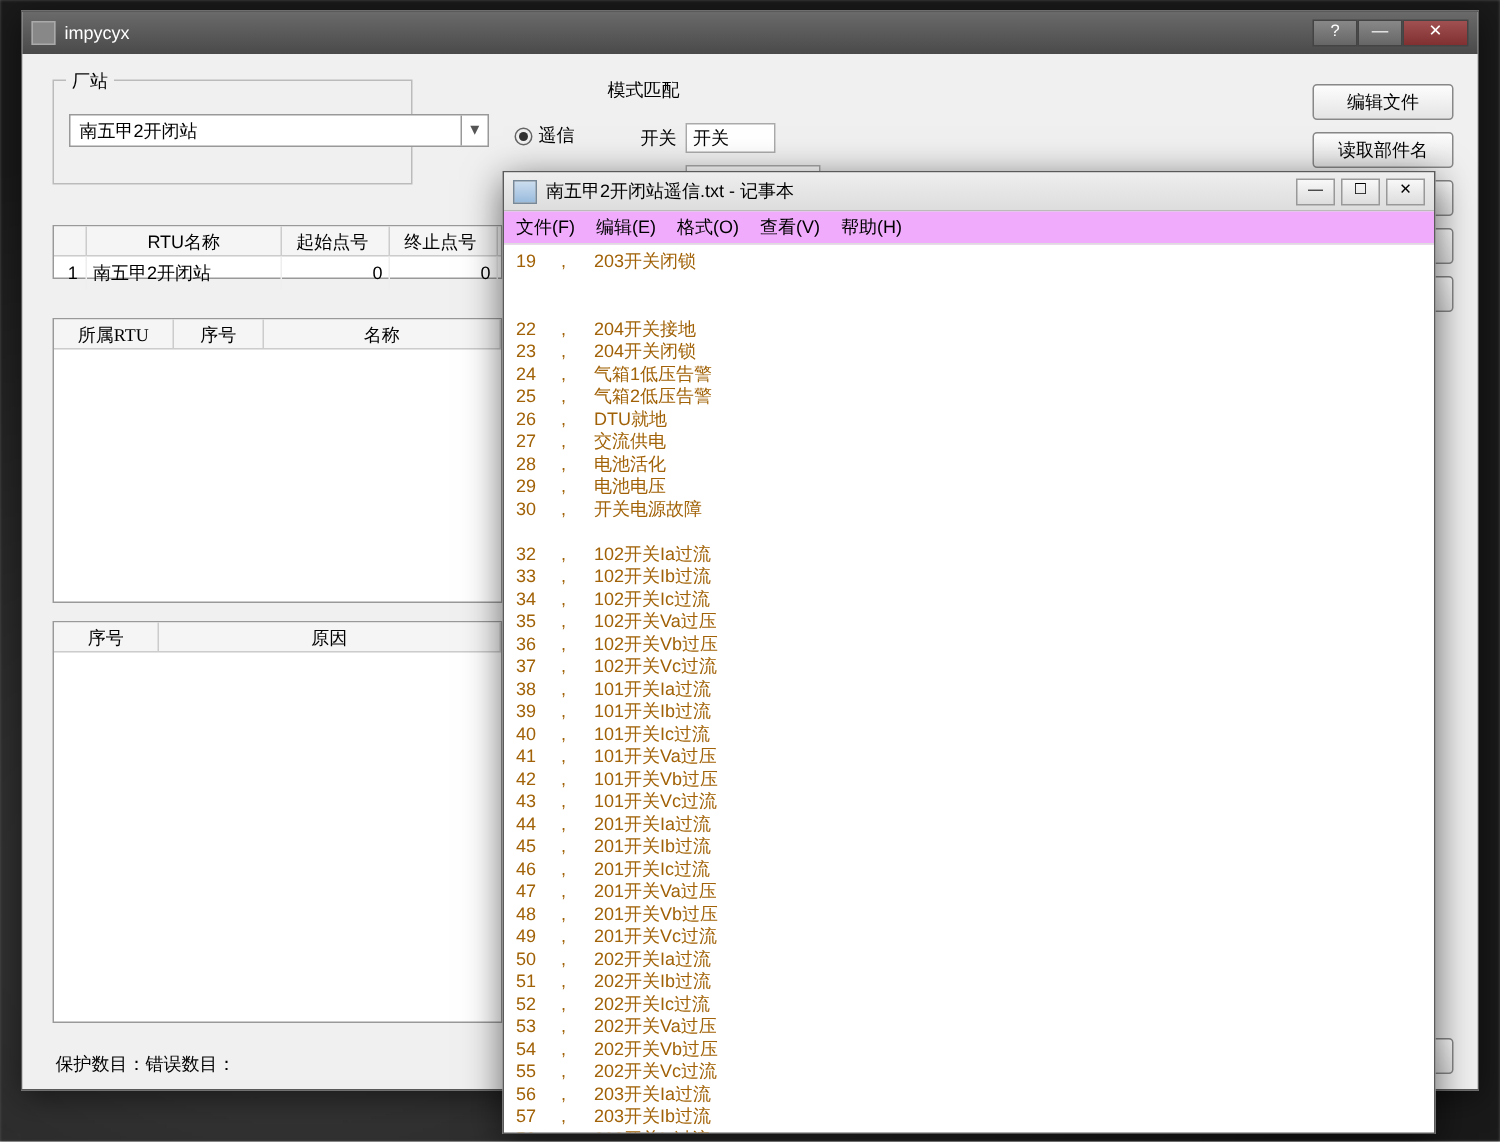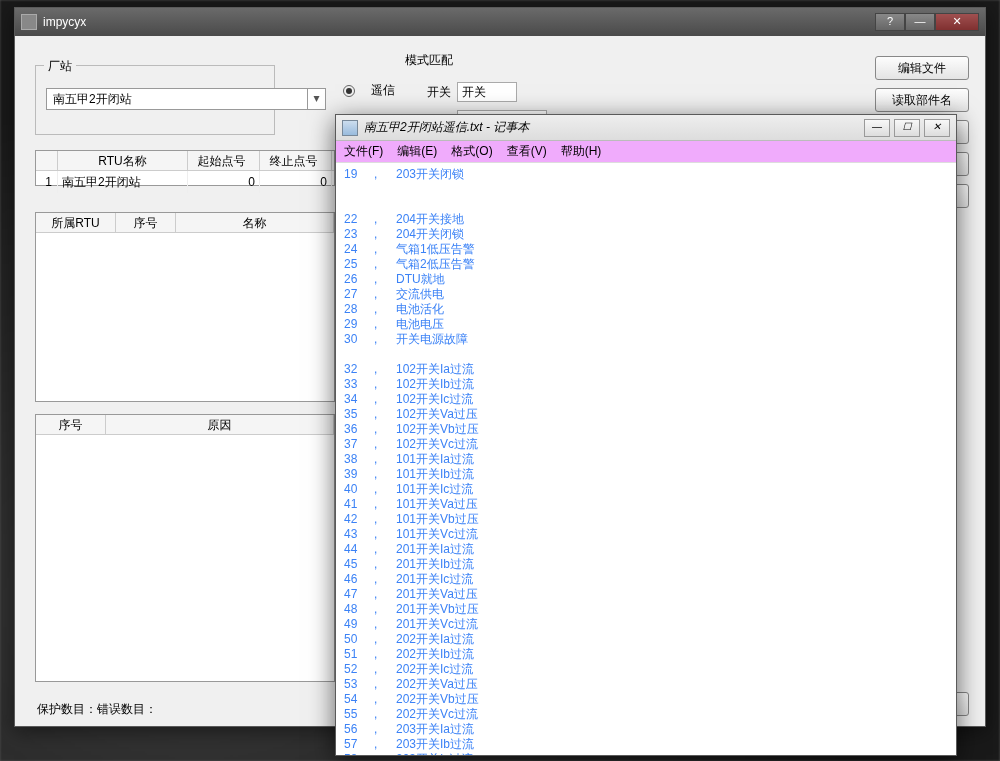--- a/index.html
+++ b/index.html
@@ -12,77 +12,77 @@
 .titlebar .icon-app { width: 16px; height: 16px; background: #888; margin-right: 6px; border: 1px solid #aaa; }
 .titlebar .title { flex: 1; }
 .titlebar .win-btns { display: flex; gap: 0; }
 .titlebar .win-btn { width: 30px; height: 18px; background: linear-gradient(#888,#666); border: 1px solid #444; color: #fff; text-align: center; line-height: 14px; font-size: 11px; cursor: pointer; }
 .titlebar .win-btn.close { width: 44px; background: linear-gradient(#a05050,#803030); }
 
 .main-body { position: relative; height: calc(100% - 28px); background: #f0f0f0; }
 
 
 .group { position: absolute; border: 1px solid #bbb; }
-.group-station { left: 20px; top: 29px; width: 240px; height: 70px; }
+.group-station { left: 20px; top: 17px; width: 240px; height: 70px; }
 .group-label { position: absolute; top: -8px; left: 8px; background: #f0f0f0; padding: 0 4px; }
 .combo { position: absolute; left: 10px; top: 22px; width: 280px; height: 22px; border: 1px solid #999; background: #fff; display: flex; align-items: center; padding-left: 6px; }
 .combo .arrow { margin-left: auto; width: 18px; height: 20px; border-left: 1px solid #999; text-align: center; line-height: 18px; color: #555; }
 
 .table1 { position: absolute; left: 20px; top: 114px; width: 300px; height: 36px; border: 1px solid #999; background: #fff; }
 .table1 .hdr { display: flex; height: 20px; background: #f5f5f5; border-bottom: 1px solid #ccc; }
 .table1 .hdr > div { border-right: 1px solid #ccc; text-align: center; line-height: 20px; }
 .table1 .row { display: flex; height: 22px; }
 .table1 .row > div { border-right: 1px solid #eee; padding-left: 4px; line-height: 22px; }
 .col-idx { width: 22px; text-align: center; }
 .col-name { width: 130px; }
 .col-s { width: 72px; text-align: right; padding-right: 4px; }
 .col-e { width: 72px; text-align: right; padding-right: 4px; }
 
 .table2 { position: absolute; left: 20px; top: 176px; width: 300px; height: 190px; border: 1px solid #999; background: #fff; }
 .table2 .hdr { display: flex; height: 20px; background: #f5f5f5; border-bottom: 1px solid #ccc; }
 .table2 .hdr > div { border-right: 1px solid #ccc; text-align: center; line-height: 20px; }
-.col-rtu { width: 80px; }
+.col-rtu { width: 80px; font-family: Liberation Serif, serif; }
 .col-seq { width: 60px; }
 .col-nm { flex: 1; }
 
 .table3 { position: absolute; left: 20px; top: 378px; width: 300px; height: 268px; border: 1px solid #999; background: #fff; }
 .table3 .hdr { display: flex; height: 20px; background: #f5f5f5; border-bottom: 1px solid #ccc; }
 .table3 .hdr > div { border-right: 1px solid #ccc; text-align: center; line-height: 20px; }
 .col-sq2 { width: 70px; }
 .col-rsn { flex: 1; }
 
 .status-line { position: absolute; left: 22px; bottom: 8px; display: flex; }
 
 
 .mode-group { position: absolute; left: 320px; top: 18px; width: 520px; height: 78px; }
 .mode-label { position: absolute; top: -2px; left: 70px; }
 .radio-row { position: absolute; left: 8px; top: 28px; display: flex; flex-direction: column; gap: 18px; }
-.radio-row label { display: flex; align-items: center; gap: 16px; }
+.radio-row label { display: flex; align-items: center; gap: 4px; }
 .radio-dot { width: 12px; height: 12px; border: 1px solid #666; border-radius: 50%; display: inline-block; position: relative; }
 .radio-dot.on::after { content: ''; position: absolute; inset: 2px; background: #333; border-radius: 50%; }
 .kv-pair { position: absolute; display: flex; align-items: center; gap: 6px; }
 .kv1 { left: 92px; top: 28px; }
 .kv2 { left: 92px; top: 56px; }
 .inp { border: 1px solid #aaa; background: #fff; height: 20px; padding: 0 4px; line-height: 18px; min-width: 60px; }
 
 
 .btn-col { position: absolute; right: 16px; top: 20px; display: flex; flex-direction: column; gap: 8px; }
 .btn { width: 94px; height: 24px; background: linear-gradient(#fdfdfd,#e4e4e4); border: 1px solid #888; border-radius: 3px; text-align: center; line-height: 22px; cursor: pointer; }
 .btn-exit { position: absolute; right: 16px; bottom: 10px; }
 
 
 .win-notepad { position: absolute; left: 335px; top: 114px; width: 622px; height: 642px; background: #fff; border: 1px solid #5a5a5a; box-shadow: 0 6px 24px rgba(0,0,0,0.6); }
-.np-titlebar { height: 26px; background: linear-gradient(#eee,#ddd); border-bottom: 1px solid #bbb; display: flex; align-items: center; padding: 0 6px; font-style: italic; }
+.np-titlebar { height: 26px; background: linear-gradient(#eee,#ddd); border-bottom: 1px solid #bbb; display: flex; align-items: center; padding: 0 6px; }
 .np-icon { width: 16px; height: 16px; margin-right: 6px; background: linear-gradient(#cde,#9bd); border: 1px solid #789; }
 .np-title { flex: 1; }
 .np-btns { display: flex; gap: 4px; }
 .np-btn { width: 26px; height: 18px; border: 1px solid #999; background: linear-gradient(#f8f8f8,#ddd); text-align: center; line-height: 14px; font-size: 10px; cursor: pointer; }
 .np-menubar { height: 22px; border-bottom: 1px solid #ddd; display: flex; gap: 14px; padding: 0 8px; align-items: center; background: #f0abfc; }
 .np-menubar span { cursor: pointer; }
-.np-body { height: calc(100% - 48px); overflow: hidden; padding: 4px 8px; font-family: SimSun, monospace; font-size: 13px; line-height: 15px; white-space: pre; color: #3b82f6; }
+.np-body { height: calc(100% - 48px); overflow: hidden; padding: 4px 8px; font-family: SimSun, monospace; font-size: 13px; line-height: 15px; white-space: pre; color: #a16207; }
 .np-line { display: flex; }
 .np-ln { width: 30px; text-align: left; }
 .np-sep { width: 22px; text-align: left; }
 .np-txt { flex: 1; }
 .np-blank { height: 15px; }
 </style>
 </head>
 <body>
 
 <div class="desktop-bg"></div>

